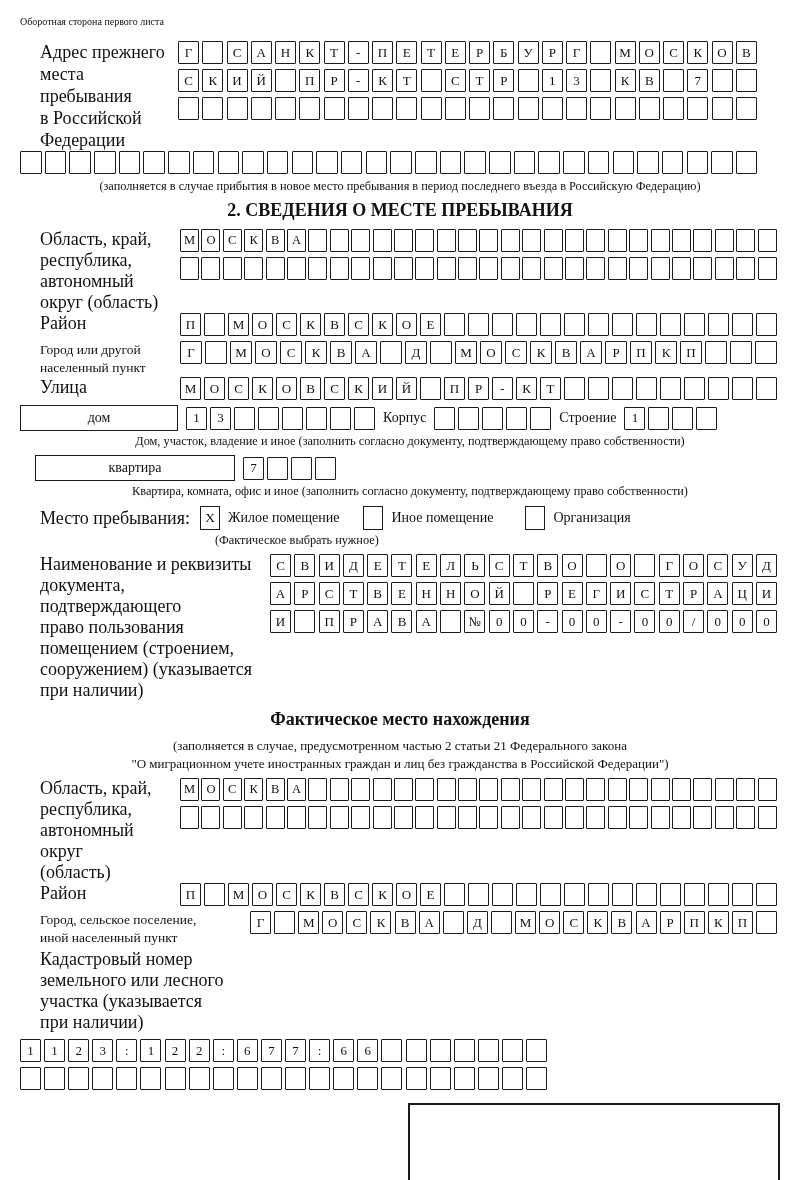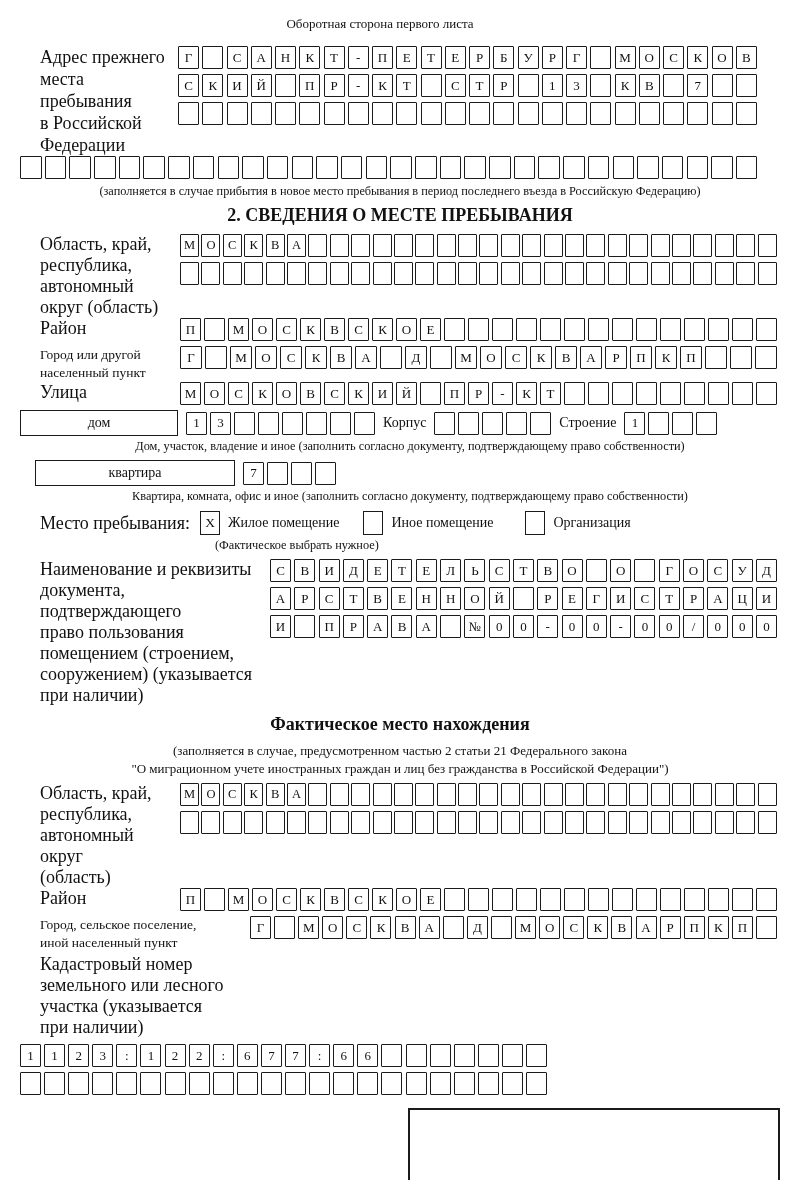--- a/index.html
+++ b/index.html
@@ -1,19 +1,19 @@
 <!DOCTYPE html>
 <html lang="ru"><head>
 <meta charset="utf-8">
 <style>
   html,body{margin:0;padding:0;background:#ffffff;}
   body{font-family:"Liberation Serif","DejaVu Serif",serif;color:#111;}
   .page{width:800px;height:1180px;box-sizing:border-box;padding:16px 20px 10px 20px;position:relative;overflow:hidden;background:#fff;}
 
-  .hdr{text-align:center;font-size:13px;padding-right:40px;margin-bottom:14px;}
+  .hdr{text-align:left;font-size:10px;padding-right:40px;margin-bottom:14px;}
 
   .frow{display:flex;align-items:flex-start;}
   .flabel{font-size:18px;line-height:20px;flex:none;}
   .flabel.small{font-size:13.5px;line-height:18px;}
 
   .cells{display:flex;flex:none;margin-bottom:5px;}
   .cell{flex:none;box-sizing:border-box;width:21px;height:23px;border:1.5px solid #1b1b1b;border-radius:1px;
         display:flex;align-items:center;justify-content:center;font-size:13px;background:#fff;}
   .r24{gap:3.25px}.r24 .cell{width:21px}
   .rfull{gap:3.2px}.rfull .cell{width:21.5px}

